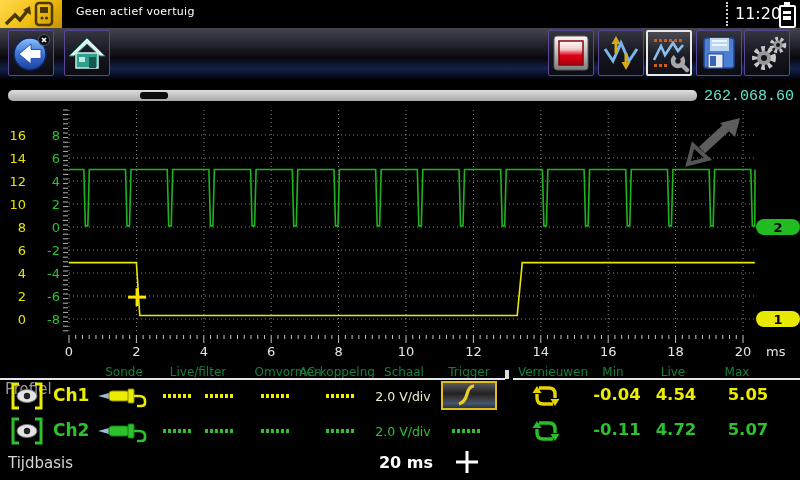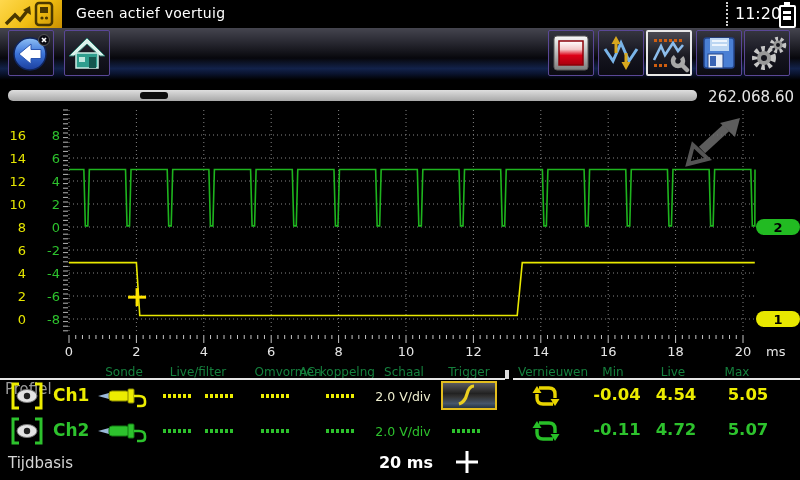--- a/index.html
+++ b/index.html
@@ -2,39 +2,39 @@
 <html><head>
 <meta charset="utf-8">
 <style>
   html,body{margin:0;padding:0;background:#222;}
   #screen{position:relative;width:800px;height:480px;background:#000;overflow:hidden;
           font-family:"DejaVu Sans",sans-serif;-webkit-font-smoothing:antialiased;}
   
   .titlebar{position:absolute;top:0;left:0;width:800px;height:28px;background:#000;}
   .logo{position:absolute;top:0;left:0;width:62px;height:28px;
         background:linear-gradient(135deg,#ffd84d 0%,#f0be13 55%,#c98f00 100%);}
-  .app-title{position:absolute;left:76px;top:5px;color:#fff;font-size:14px;letter-spacing:.3px;}
+  .app-title{position:absolute;left:76px;top:5px;color:#fff;font-size:11px;letter-spacing:.3px;}
   .clock{position:absolute;left:726px;top:2px;height:24px;line-height:24px;color:#fff;font-size:16px;
          padding:0 7px;border-left:2px dotted #cfcfcf;border-right:2px dotted #cfcfcf;}
   .battery{position:absolute;left:779px;top:5px;width:13px;height:19px;border:2px solid #fff;border-radius:2px;background:#000;}
   .battery:before{content:"";position:absolute;left:2.5px;top:-5px;width:6px;height:3px;background:#fff;}
   .battery .b1{position:absolute;left:1.5px;top:9px;width:8px;height:3.5px;background:#fff;}
   .battery .b2{position:absolute;left:1.5px;top:3.5px;width:8px;height:3.5px;background:#fff;}
   
   .toolbar{position:absolute;top:28px;left:0;width:800px;height:52px;
     background:linear-gradient(180deg,#45454f 0%,#2a2a33 26%,#101016 50%,#07070c 58%,#12224a 78%,#0a132e 88%,#000 100%);}
   .tbtn{position:absolute;top:2px;width:46px;height:46px;border:1px solid #5a4796;border-radius:2px;
         background:linear-gradient(180deg,#35353f 0%,#15151f 55%,#0b0b13 100%);box-sizing:border-box;}
   .tbtn svg{position:absolute;left:2px;top:2px;}
   .tbtn.active{border:2px solid #e9e9e9;background:linear-gradient(180deg,#4a4a52 0%,#1c1c24 55%,#101018 100%);}
   
   .scrolltrack{position:absolute;top:90px;left:8px;width:689px;height:11px;border-radius:5px;
                background:linear-gradient(180deg,#dedede,#a8a8a8);}
   .scrollthumb{position:absolute;top:2px;left:132px;width:28px;height:7px;border-radius:3px;background:#0b0b0b;}
-  .counter{position:absolute;top:88px;left:700px;width:94px;text-align:right;color:#e5e5e5;font-size:15px;}
+  .counter{position:absolute;top:88px;left:700px;width:94px;text-align:right;color:#5eead4;font-size:15px;font-family:Liberation Mono, monospace;}
   
   .graph{position:absolute;top:104px;left:0;width:800px;height:256px;background:#000;}
   .expand{position:absolute;left:680px;top:12px;width:68px;height:52px;opacity:.85;}
   
   .panel{position:absolute;top:360px;left:0;width:800px;height:120px;background:#000;}
   .profiel{position:absolute;left:5px;top:20px;color:#9a9a9a;font-size:15px;}
   .colhead{position:absolute;top:5px;transform:translateX(-50%);color:#15803d;font-size:12px;white-space:nowrap;}
   .rule{position:absolute;top:18px;height:2px;background:#e6e6e6;}
   .rule-tick{position:absolute;left:505px;top:10px;width:4px;height:9px;background:#dcdcdc;}
   .rowline{position:absolute;left:0;width:800px;height:32px;text-align:center;}

